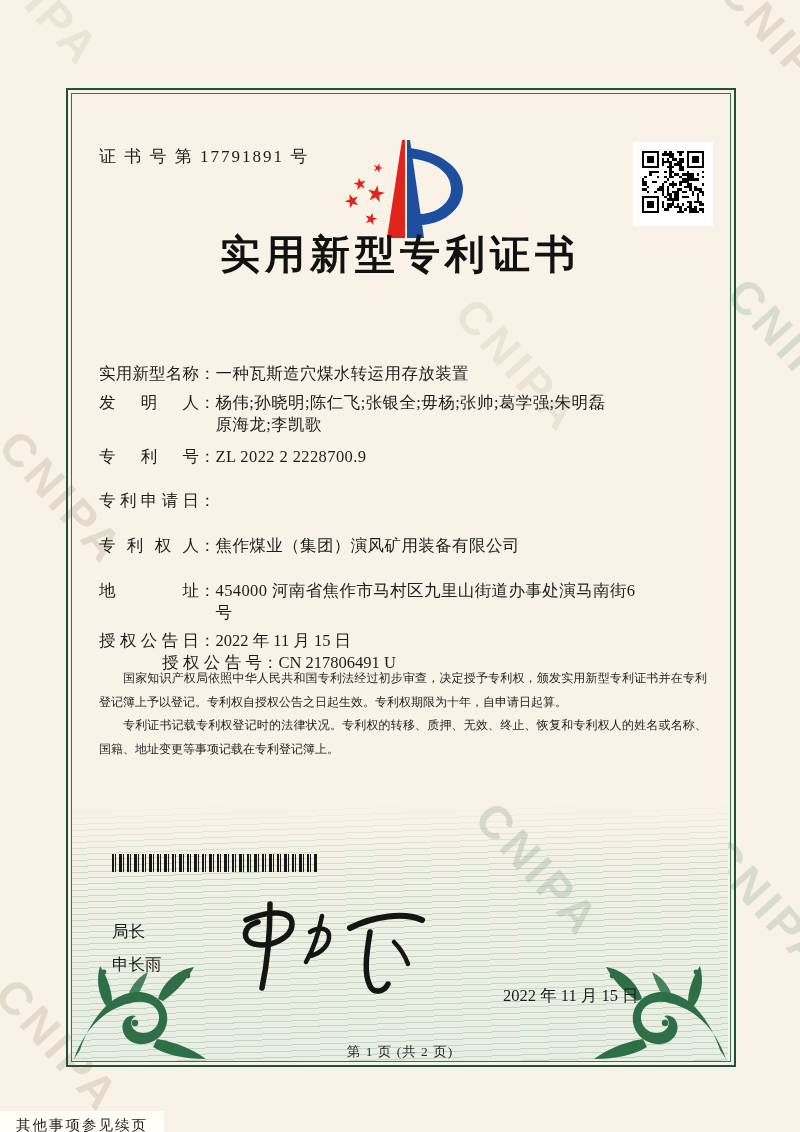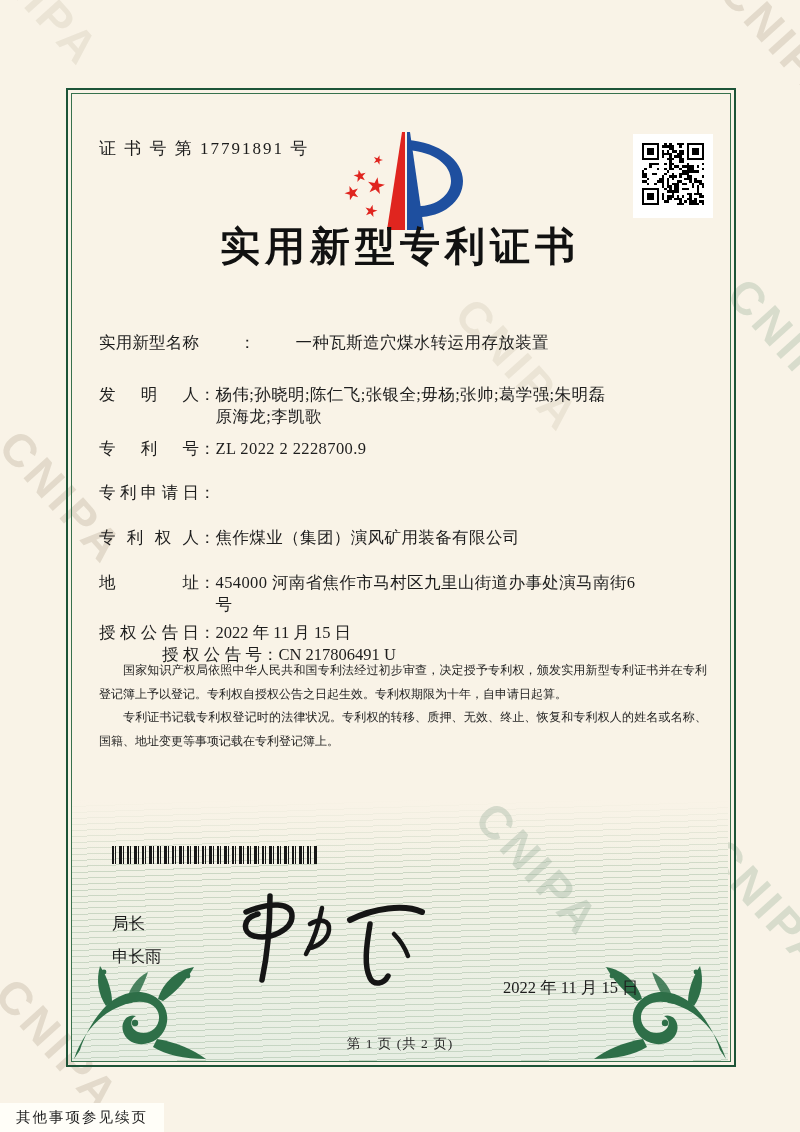--- a/index.html
+++ b/index.html
@@ -17,21 +17,21 @@
   
   .greenzone{position:absolute;left:72px;top:800px;width:656px;height:261px;z-index:1;
      background:
        linear-gradient(to bottom, rgba(249,243,231,1) 0px, rgba(249,243,231,0) 70px),
        repeating-linear-gradient(178deg, rgba(118,155,120,0.30) 0 1px, transparent 1px 6px),
        linear-gradient(to bottom,#f4f2e5,#e7eee3);}
   .ornament{position:absolute;bottom:0;width:180px;height:115px;}
   .ornament.left{left:-4px;}
   .ornament.right{right:-4px;transform:scaleX(-1);}
   
-  .content{position:absolute;inset:0;z-index:3;}
+  .content{position:absolute;inset:0;z-index:3;margin-top:8px;}
   .cert-no{position:absolute;left:99px;top:137px;font-size:17px;letter-spacing:2px;color:#1c1c1c;}
   .logo{position:absolute;left:343px;top:126px;width:140px;height:110px;}
   .qr-box{position:absolute;left:633px;top:134px;width:80px;height:84px;background:#fff;
           display:flex;align-items:flex-start;justify-content:center;padding-top:9px;box-sizing:border-box;}
   .title{position:absolute;left:0;right:0;top:219px;text-align:center;
          font-size:40px;font-weight:900;letter-spacing:5px;color:#111;}
   .row{position:absolute;left:99px;width:608px;font-size:16.5px;line-height:22px;display:flex;color:#1d1d1d;}
   .lbl{display:inline-block;width:100px;text-align:justify;text-align-last:justify;flex:0 0 100px;}
   .colon{flex:0 0 auto;}
   .val{flex:1 1 auto;letter-spacing:0.4px;}
@@ -317,21 +317,21 @@
         <rect x="47.12" y="2.48" width="12.4" height="12.4" fill="#fff"></rect>
         <rect x="49.6" y="4.96" width="7.4399999999999995" height="7.4399999999999995" fill="#000"></rect>
         <rect x="0" y="44.64" width="17.36" height="17.36" fill="#000"></rect>
         <rect x="2.48" y="47.12" width="12.4" height="12.4" fill="#fff"></rect>
         <rect x="4.96" y="49.6" width="7.4399999999999995" height="7.4399999999999995" fill="#000"></rect>
       </svg>
   </div>
 
   <div class="title">实用新型专利证书</div>
 
-  <div class="row" style="top:332px;gap:40px;">
+  <div class="row" style="top:355px;">
     <span class="lbl">实用新型名称</span>
       <span class="colon">：</span>
     <span class="val">一种瓦斯造穴煤水转运用存放装置</span>
   </div>
   <div class="row" style="top:384px;">
     <span class="lbl">发明人</span>
       <span class="colon">：</span>
     <span class="val">
       <span style="display:block;">杨伟;孙晓明;陈仁飞;张银全;毋杨;张帅;葛学强;朱明磊</span>
       <span style="display:block;">原海龙;李凯歌</span>

